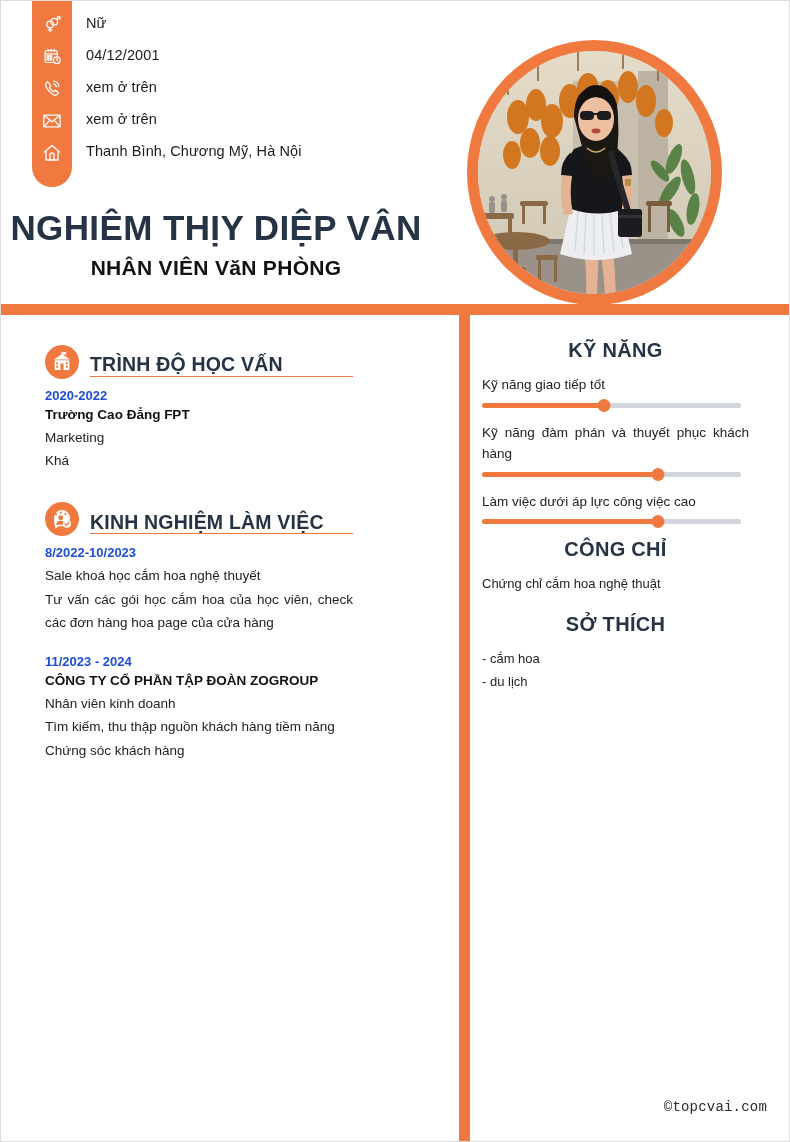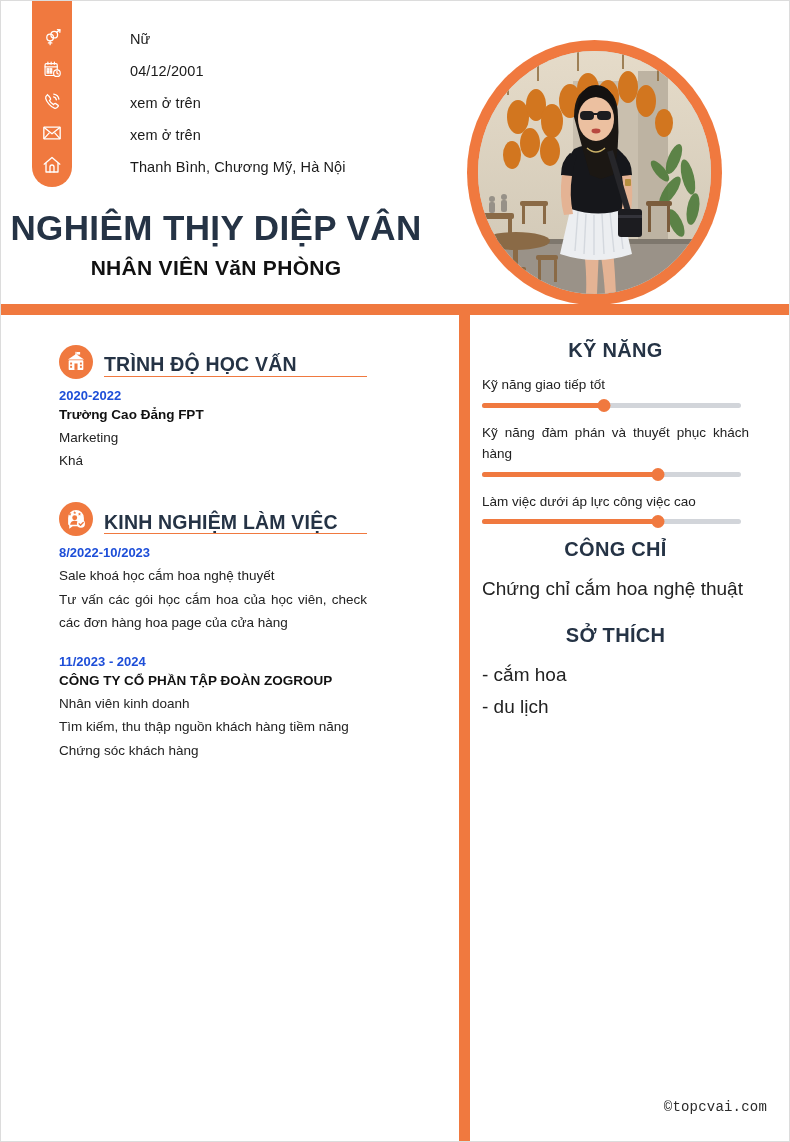--- a/index.html
+++ b/index.html
@@ -25,22 +25,22 @@
     width:40px; height:186px;
     background:#F0793F;
     border-bottom-left-radius:20px;
     border-bottom-right-radius:20px;
   }
   .contact-list {
     position:absolute; left:31px; top:14px;
     width:420px;
   }
   .contact-row {
-    display:flex; align-items:flex-end;
-    height:32px; margin-bottom:0px;gap:44px;
+    display:flex; align-items:flex-start;
+    height:32px; margin-bottom:0px;
   }
   .contact-icon {
     width:40px; min-width:40px;
     display:flex; align-items:center; justify-content:center;
     color:#ffffff;
   }
   .contact-icon svg { display:block; }
   .contact-text {
     font-size:14.5px; color:#1a1a1a;
     padding-left:14px; letter-spacing:0.1px;
@@ -91,21 +91,21 @@
   .divider {
     position:absolute; left:458px; top:303px;
     width:11px; height:839px;
     background:#F0793F;
   }
 
   
   .body-area { position:absolute; left:0; top:314px; width:790px; height:828px; }
 
   
-  .left-col { position:absolute; left:14px; top:0; width:394px; padding:14px 42px 0 44px; }
+  .left-col { position:absolute; left:0; top:0; width:394px; padding:14px 42px 0 44px; }
 
   .sec-head { display:flex; align-items:flex-end; margin-top:14px; }
   .sec-badge {
     width:34px; height:34px; min-width:34px;
     border-radius:50%;
     background:#F0793F;
     display:flex; align-items:center; justify-content:center;
     position:relative; top:2px;
   }
   .sec-badge svg { display:block; }
@@ -134,21 +134,21 @@
   .skill-label { font-size:13.5px; color:#222; line-height:1.6; text-align:justify; margin-bottom:7px; }
   .bar {
     position:relative; height:5px; border-radius:3px;
     background:#d2d5da; width:259px;
   }
   .bar-fill { position:absolute; left:0; top:0; height:5px; border-radius:3px; background:#F0793F; }
   .bar-knob {
     position:absolute; top:-4px; width:13px; height:13px;
     border-radius:50%; background:#F0793F; transform:translateX(-50%);
   }
-  .r-text { font-size:19px; color:#222; line-height:1.7; }
+  .r-text { font-size:13px; color:#222; line-height:1.7; }
 
   
   .watermark {
     position:absolute; right:22px; bottom:26px;
     font-family:"Liberation Mono", "DejaVu Sans Mono", monospace;
     font-size:14px; color:#2b2b2b; letter-spacing:0.2px;
   }
 </style>
 </head>
 <body>

